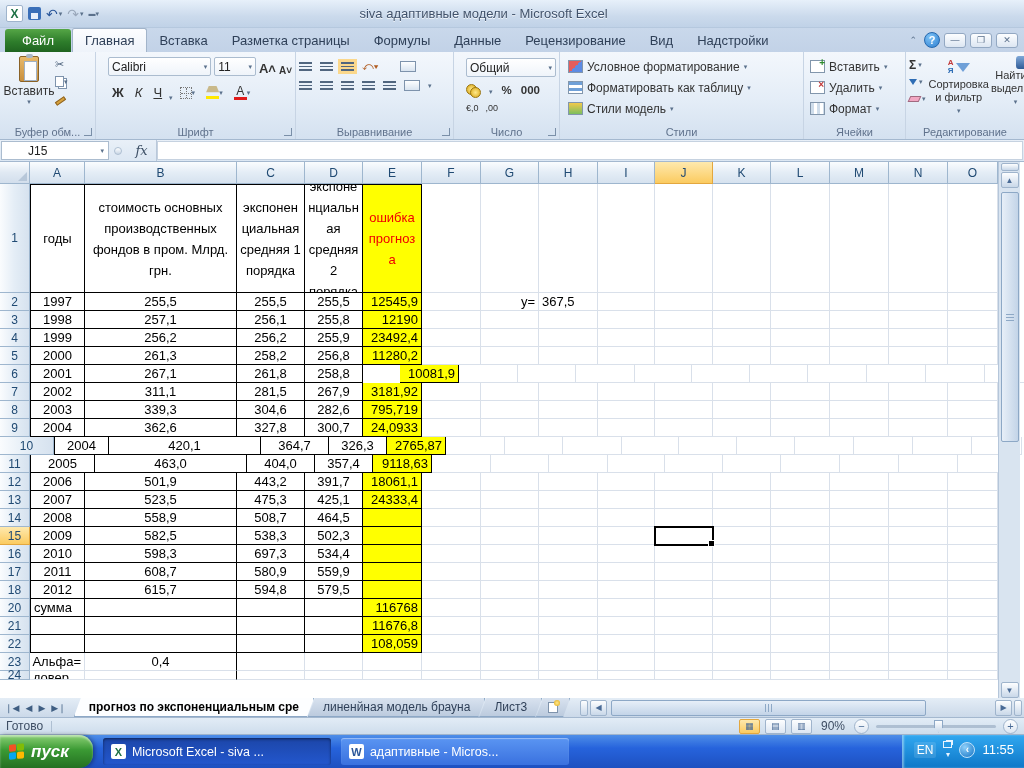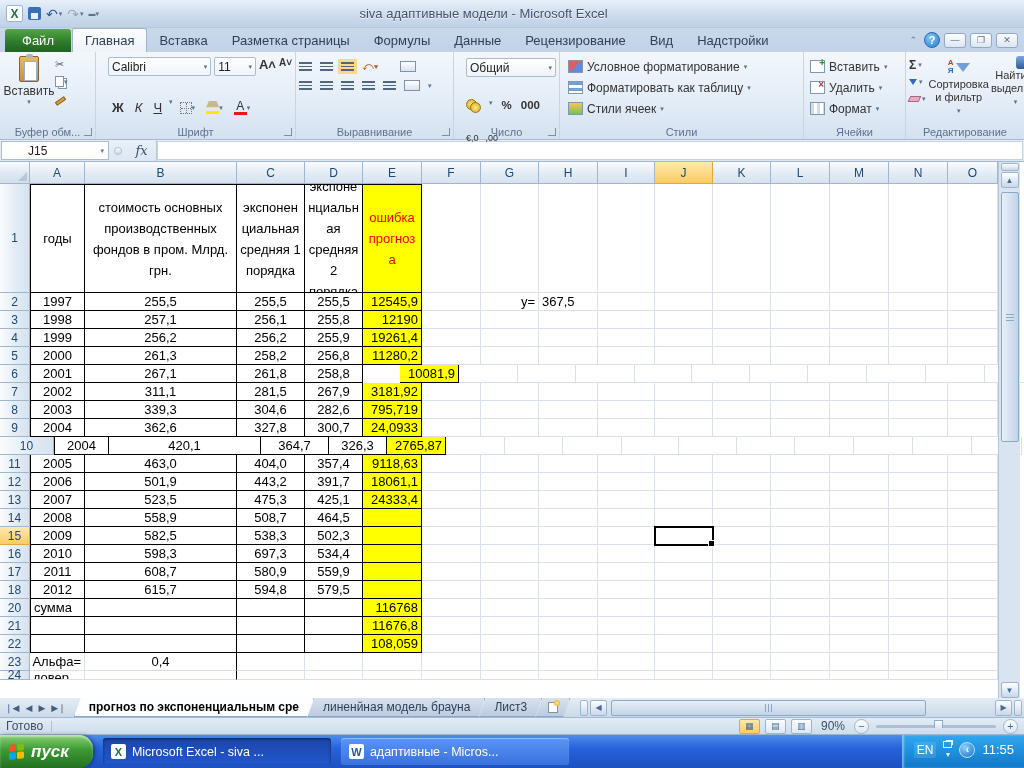--- a/index.html
+++ b/index.html
@@ -41,21 +41,21 @@
     border-bottom:1px solid #7A8FA8;}
   .bigbtn{display:flex;flex-direction:column;align-items:center;font-size:12px;color:#333;width:52px;}
   .clipic{width:20px;height:26px;background:linear-gradient(#E8B96B,#C98F3C);border:1px solid #8A6227;
     border-radius:2px;position:relative;margin-bottom:2px;}
   .clipic::before{content:"";position:absolute;left:4px;top:4px;width:11px;height:18px;background:#FDFDFD;border:1px solid #9FB0C4;}
   .clipic::after{content:"";position:absolute;left:6px;top:-3px;width:7px;height:4px;background:#AAB6C6;border-radius:2px;}
   .smcol{display:flex;flex-direction:column;gap:4px;padding-top:2px;}
   .smico{width:16px;height:13px;font-size:11px;color:#51667F;display:flex;align-items:center;}
   .copyic{width:9px;height:11px;background:#fff;border:1px solid #7E93AC;box-shadow:3px 2px 0 -1px #fff,3px 2px 0 0 #7E93AC;}
   .brushic{width:11px;height:4px;background:#D8A23C;border:1px solid #8A6227;transform:rotate(-35deg);margin-top:5px;}
-  .frow{display:flex;align-items:flex-start;gap:3px;margin:1px 0 22px;padding-left:9px;}
+  .frow{display:flex;align-items:flex-end;gap:3px;margin:1px 0 7px;padding-left:9px;}
   .combo{background:linear-gradient(#FFFFFF,#EFF4FA);border:1px solid #ABBCCF;border-radius:2px;
     font-size:12px;color:#222;padding:1px 3px;display:flex;align-items:center;justify-content:space-between;height:19px;}
   .fbtn{font-size:13px;color:#333;padding:0 4px;height:19px;display:flex;align-items:center;}
   .azbig{font-weight:bold;color:#333;font-size:13px;}
   .azsm{font-weight:bold;color:#333;font-size:10px;}
   .borderic{width:12px;height:12px;border:1px dotted #777;position:relative;}
   .borderic::before{content:"";position:absolute;left:0;right:0;top:5px;border-top:1px dotted #777;}
   .borderic::after{content:"";position:absolute;top:0;bottom:0;left:5px;border-left:1px dotted #777;}
   .fillic{width:13px;height:9px;background:#C9B98A;clip-path:polygon(20% 0,80% 0,100% 70%,0 70%);}
   .ubar{display:block;width:13px;height:3px;margin-top:1px;}
@@ -365,21 +365,21 @@
       <span>Условное форматирование</span>
         <span class="dd">▾</span>
     </div>
     <div class="stline">
       <span class="stic ft"></span>
       <span>Форматировать как таблицу</span>
         <span class="dd">▾</span>
     </div>
     <div class="stline">
       <span class="stic cs"></span>
-      <span>Стили ячеек</span>
+      <span>Стили модель</span>
         <span class="dd">▾</span>
     </div>
     <div class="rg-label">Стили</div>
   </div>
 
   <div class="rgroup" style="width:102px;padding-left:6px">
     <div class="stline">
       <span class="stic ins"></span>
       <span>Вставить</span>
         <span class="dd">▾</span>
@@ -517,21 +517,21 @@
         <div class="g-cell" style="width: 59px;"></div>
         <div class="g-cell" style="width: 59px;"></div>
         <div class="g-cell" style="width: 50px;"></div>
       </div>
       <div class="g-row" style="height: 18px;">
         <div class="g-rowhead" style="width: 30px;">4</div>
         <div class="g-cell tb tbl" style="width: 55px;">1999</div>
         <div class="g-cell tb" style="width: 152px;">256,2</div>
         <div class="g-cell tb" style="width: 68px;">256,2</div>
         <div class="g-cell tb" style="width: 58px;">255,9</div>
-        <div class="g-cell tb yellow right" style="width: 59px;">19261,4</div>
+        <div class="g-cell tb yellow right" style="width: 59px;">23492,4</div>
         <div class="g-cell" style="width: 59px;"></div>
         <div class="g-cell" style="width: 58px;"></div>
         <div class="g-cell" style="width: 59px;"></div>
         <div class="g-cell" style="width: 57px;"></div>
         <div class="g-cell" style="width: 58px;"></div>
         <div class="g-cell" style="width: 58px;"></div>
         <div class="g-cell" style="width: 59px;"></div>
         <div class="g-cell" style="width: 59px;"></div>
         <div class="g-cell" style="width: 59px;"></div>
         <div class="g-cell" style="width: 50px;"></div>
@@ -639,21 +639,21 @@
         <div class="g-cell" style="width: 57px;"></div>
         <div class="g-cell" style="width: 58px;"></div>
         <div class="g-cell" style="width: 58px;"></div>
         <div class="g-cell" style="width: 59px;"></div>
         <div class="g-cell" style="width: 59px;"></div>
         <div class="g-cell" style="width: 59px;"></div>
         <div class="g-cell" style="width: 50px;"></div>
       </div>
       <div class="g-row" style="height: 18px;">
         <div class="g-rowhead" style="width: 30px;">11</div>
-        <div class="g-cell tb tbl" style="width: 55px;">2005</div>
+        <div class="g-cell tb tbl" style="width: 65px;">2005</div>
         <div class="g-cell tb" style="width: 152px;">463,0</div>
         <div class="g-cell tb" style="width: 68px;">404,0</div>
         <div class="g-cell tb" style="width: 58px;">357,4</div>
         <div class="g-cell tb yellow right" style="width: 59px;">9118,63</div>
         <div class="g-cell" style="width: 59px;"></div>
         <div class="g-cell" style="width: 58px;"></div>
         <div class="g-cell" style="width: 59px;"></div>
         <div class="g-cell" style="width: 57px;"></div>
         <div class="g-cell" style="width: 58px;"></div>
         <div class="g-cell" style="width: 58px;"></div>

